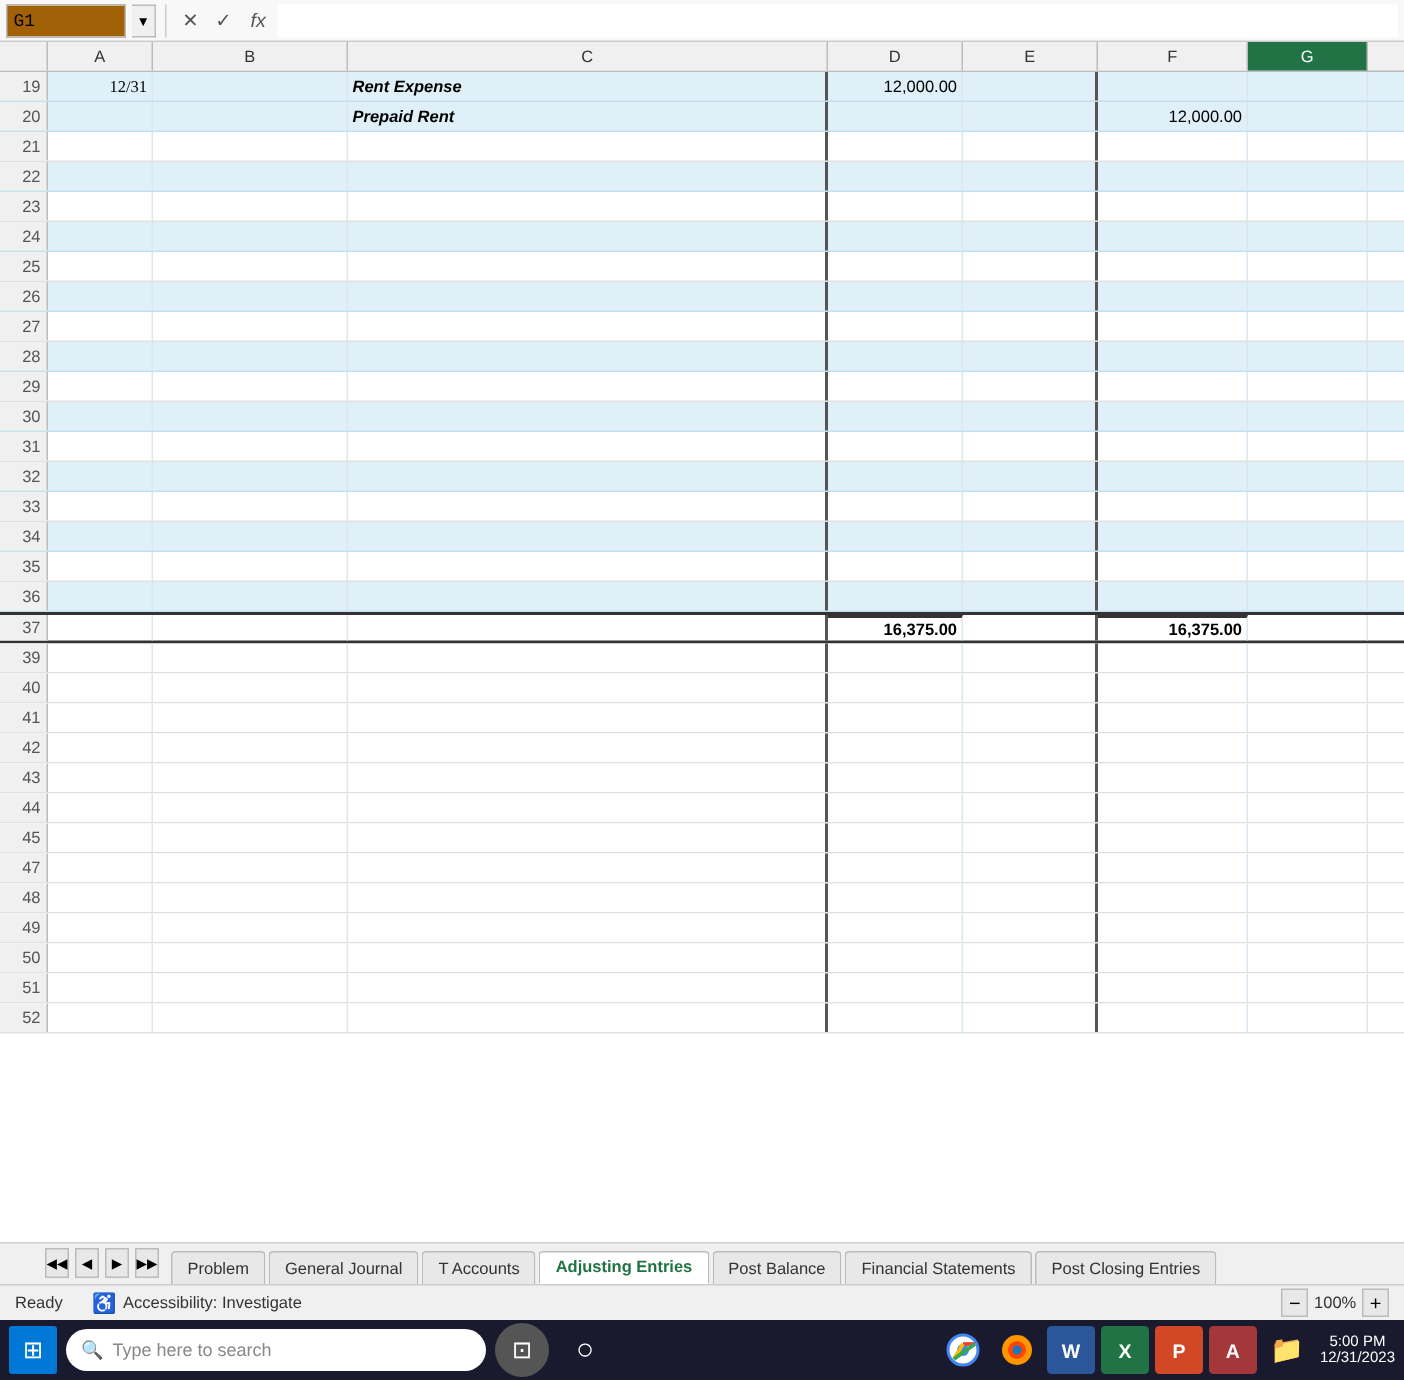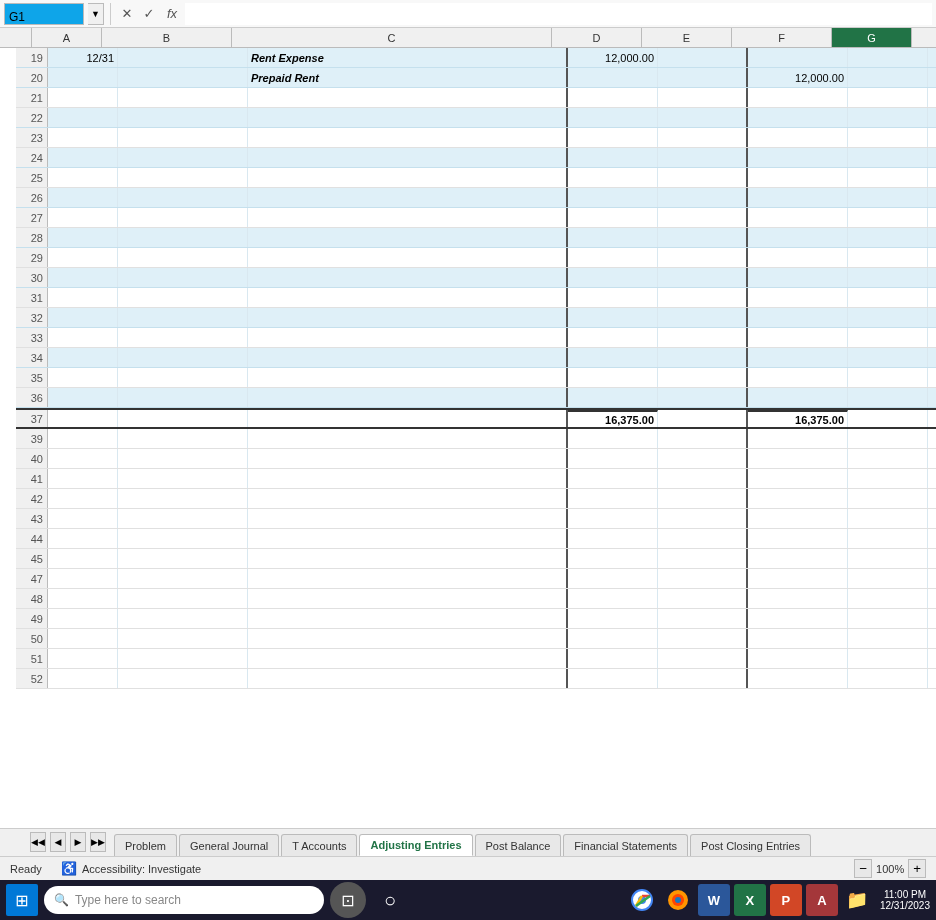--- a/index.html
+++ b/index.html
@@ -15,22 +15,23 @@
       padding: 0 4px;
       gap: 4px;
     }
     .name-box {
       width: 80px;
       height: 22px;
       border: 1px solid #bbb;
       padding: 0 4px;
       font-size: 12px;
       display: flex;
-      align-items: flex-end;
-      background: #0ea5e9;
+      align-items: center;
+      background: #a16207;
+      font-family: Liberation Mono, monospace;
     }
     .name-box-dropdown {
       width: 16px;
       height: 22px;
       border: 1px solid #bbb;
       border-left: none;
       background: #f0f0f0;
       display: flex;
       align-items: center;
       justify-content: center;
@@ -125,21 +126,20 @@
     
     .grid-body {
       overflow-y: auto;
       overflow-x: hidden;
       flex: 1;
     }
     .grid-row {
       display: flex;
       height: 20px;
       border-bottom: 1px solid #d9e8f0;
-      margin-left: 16px;
     }
     .grid-row.white-row {
       background: #fff;
       border-bottom: 1px solid #e0e0e0;
     }
     .grid-row.blue-row {
       background: #dff0f8;
       border-bottom: 1px solid #c5e0ed;
     }
     .grid-row.total-row {
@@ -162,21 +162,21 @@
     }
     .cell {
       border-right: 1px solid #d9e8f0;
       display: flex;
       align-items: center;
       font-size: 11px;
       padding: 0 3px;
       overflow: hidden;
       white-space: nowrap;
     }
-    .cell.col-a { width: 70px; min-width: 70px; justify-content: flex-end; }
+    .cell.col-a { width: 70px; min-width: 70px; justify-content: flex-end; font-family: Liberation Serif, serif; }
     .cell.col-b { width: 130px; min-width: 130px; }
     .cell.col-c { width: 320px; min-width: 320px; }
     .cell.col-d { width: 90px; min-width: 90px; justify-content: flex-end; }
     .cell.col-e { width: 90px; min-width: 90px; }
     .cell.col-f { width: 100px; min-width: 100px; justify-content: flex-end; }
     .cell.col-g { width: 80px; min-width: 80px; }
     .cell.bold { font-weight: bold; font-style: italic; }
 
     
     .sheet-tabs-container {
@@ -736,17 +736,17 @@
           <circle cx="12" cy="12" r="3" fill="#1877C0"></circle>
         </svg>
       </div>
       <div class="taskbar-icon word">W</div>
       <div class="taskbar-icon excel">X</div>
       <div class="taskbar-icon ppt">P</div>
       <div class="taskbar-icon access">A</div>
       <div class="taskbar-icon folder">📁</div>
     </div>
     <div class="taskbar-time">
-      <span>11:00 PM</span>
+      <span>5:00 PM</span>
       <span>12/31/2023</span>
     </div>
   </div>
 </div>
 
 </body></html>

